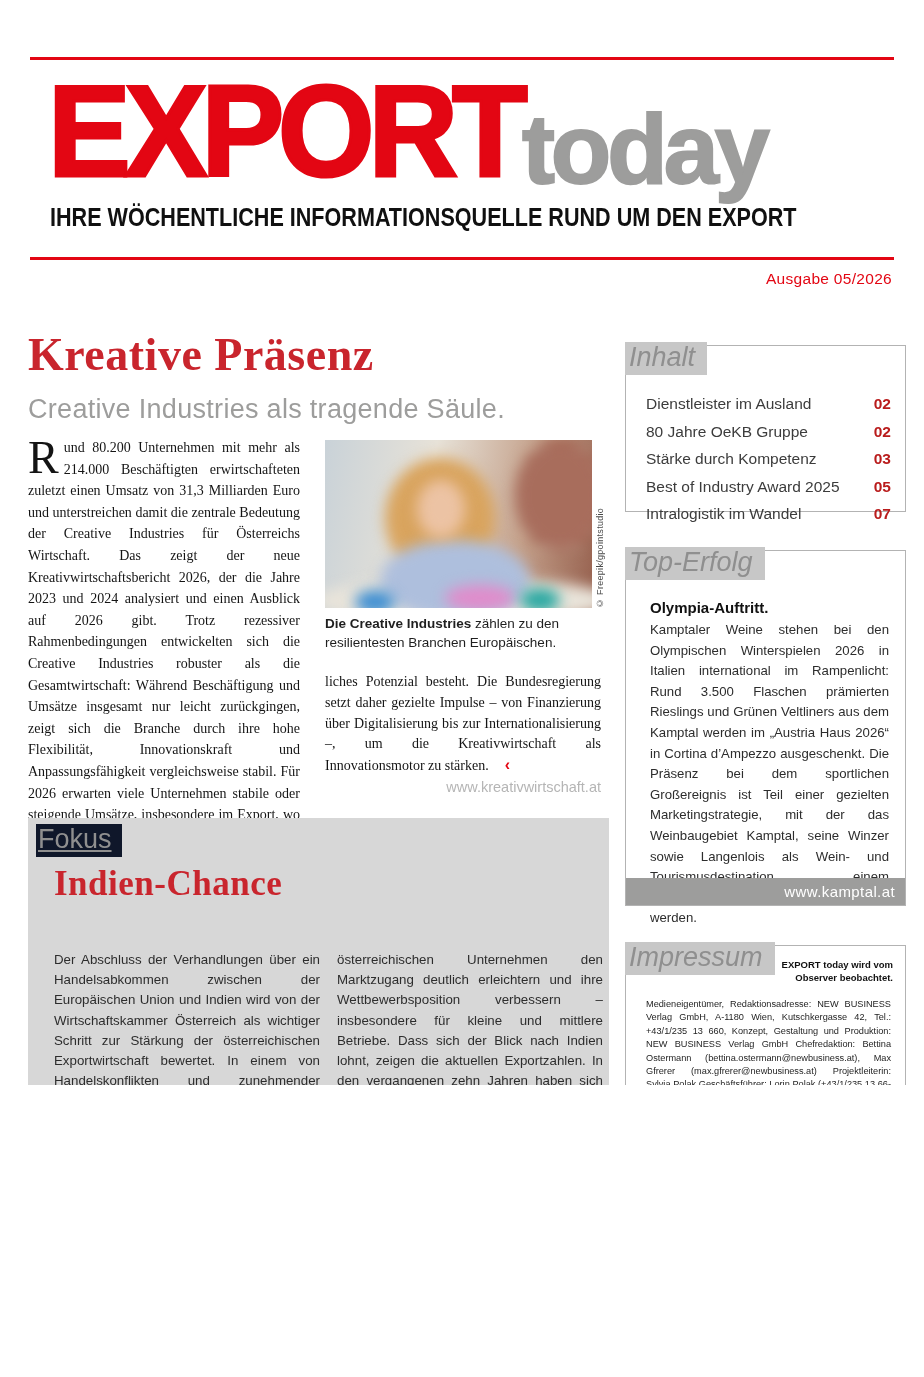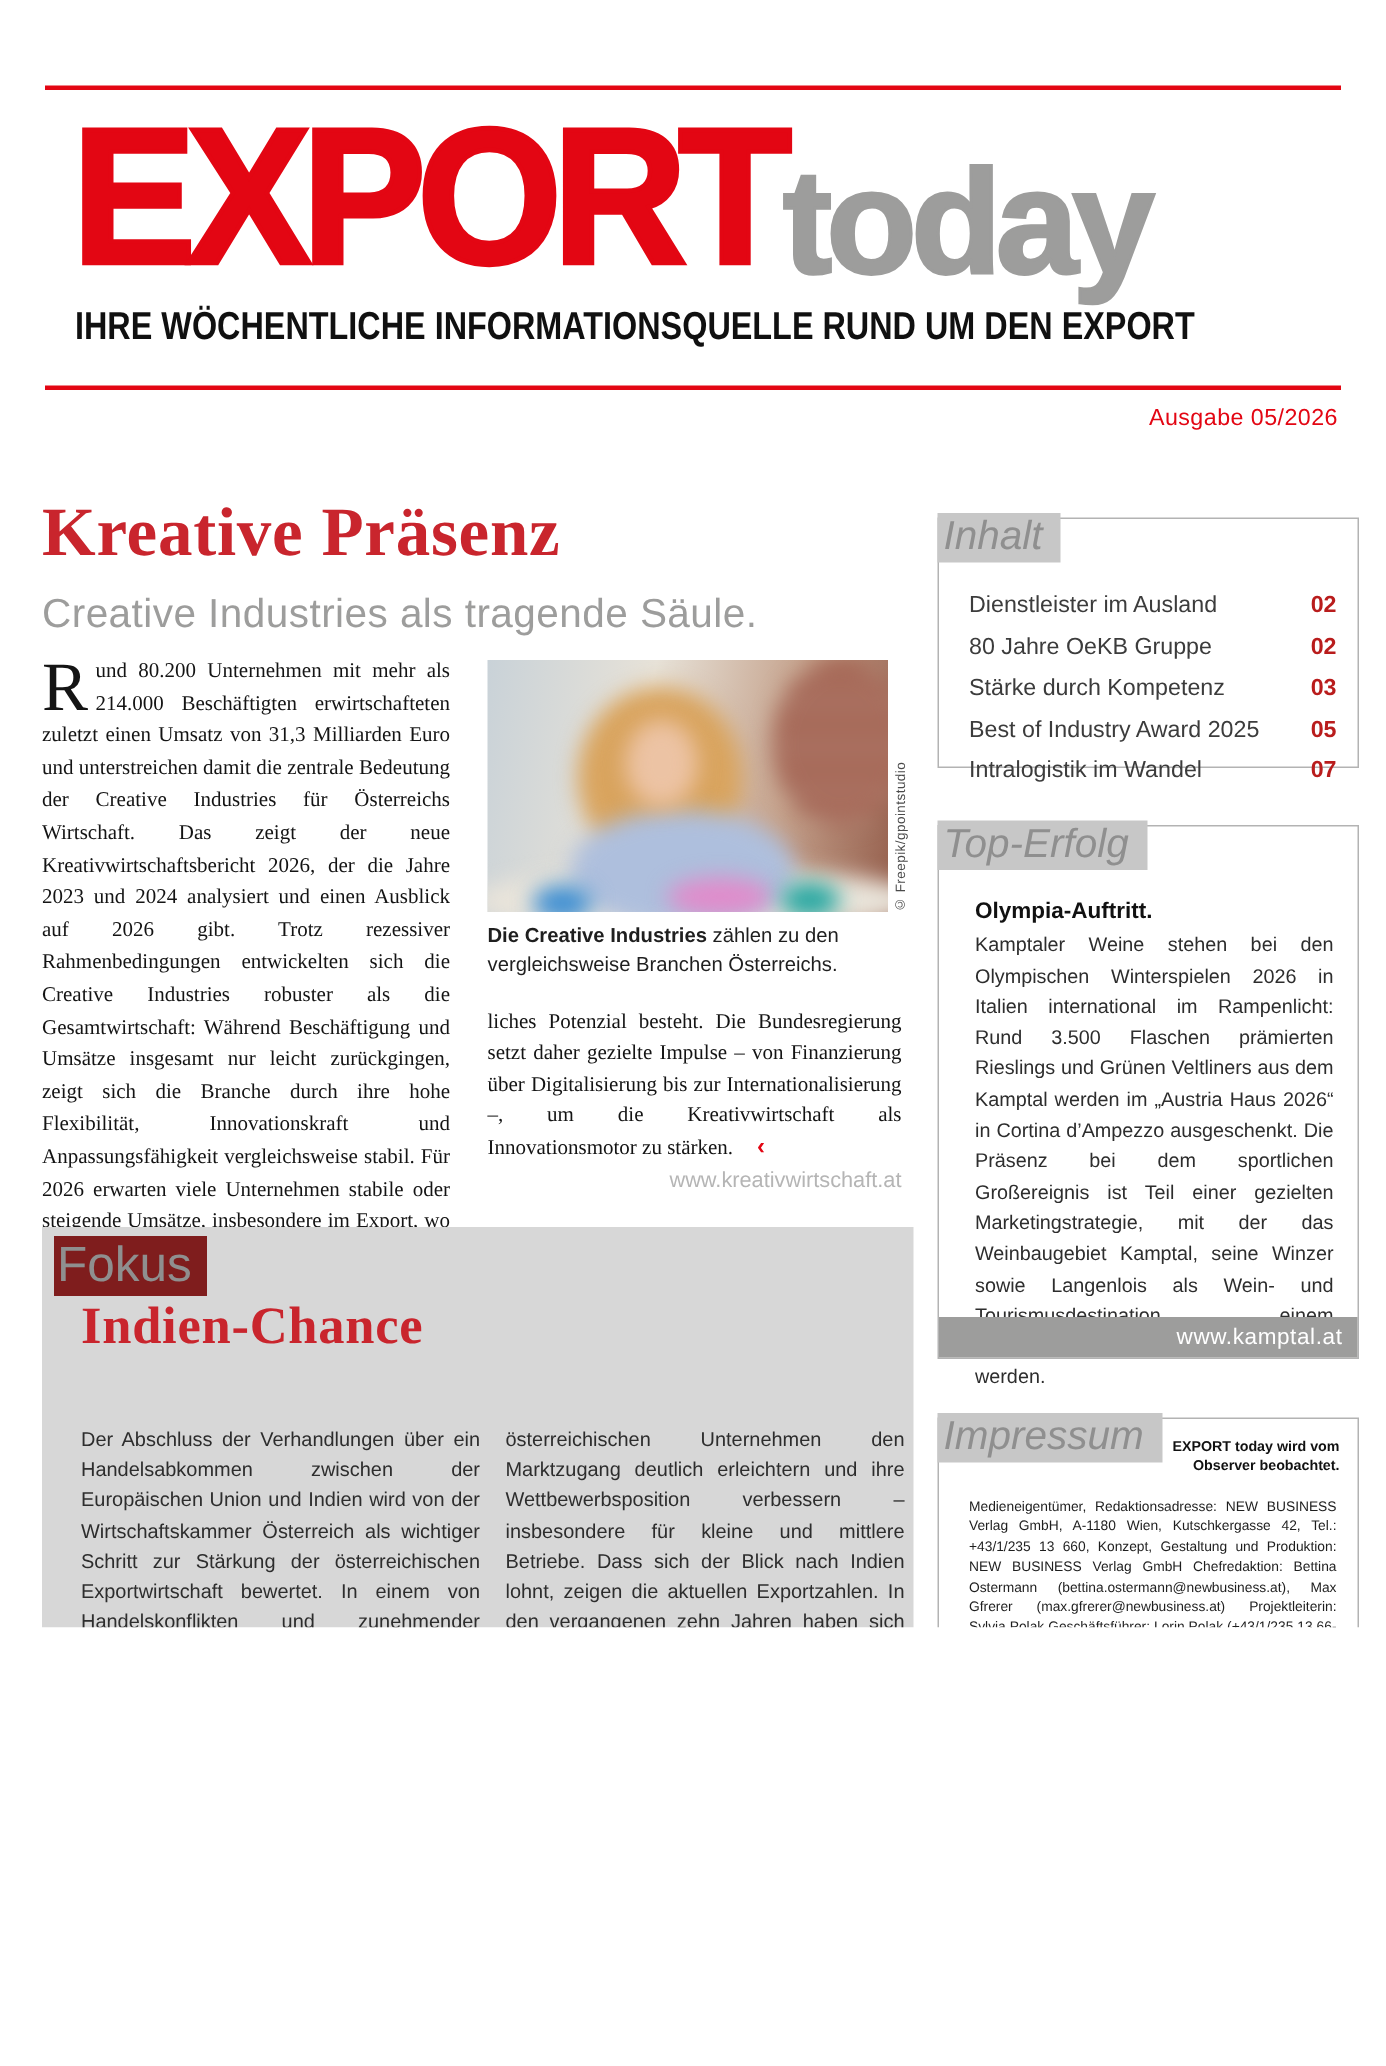--- a/index.html
+++ b/index.html
@@ -59,21 +59,21 @@
   .te-body{margin:0 16px 0 24px;font-size:13.2px;line-height:20.6px;text-align:justify;color:#2d2d2d;}
   .box-bar{position:absolute;bottom:0;left:0;right:0;height:27px;background:#9d9d9c;color:#fff;
            text-align:right;font-size:15px;line-height:27px;padding-right:10px;letter-spacing:0.4px;}
   #box-impressum{top:945px;height:277px;}
   .imp-note{position:absolute;top:12px;right:12px;width:140px;font-size:9.5px;font-weight:bold;
             text-align:right;line-height:1.4;color:#111;}
   .imp-body{margin:52px 14px 0 20px;font-size:9.2px;line-height:13.4px;text-align:justify;color:#1e1e1e;}
 
   
   .fokus{position:absolute;left:28px;top:818px;width:581px;height:400px;background:#d7d7d7;}
-  .fokus-kicker{position:absolute;top:6px;left:8px;font-size:33px;color:#8f8f8f;background:#7f1d1d;padding:0 10px 2px 2px;}
+  .fokus-kicker{position:absolute;top:6px;left:8px;font-size:27px;color:#8f8f8f;background:#0f172a;padding:0 10px 2px 2px;text-decoration:underline;}
   .fokus-title{position:absolute;top:46px;left:26px;font-family:"Liberation Serif",serif;font-weight:bold;
                font-size:35px;color:#c9252d;letter-spacing:0.5px;}
   .fokus-sub{position:absolute;top:96px;left:26px;font-size:21.5px;color:#161616;}
   .fokus-cols{position:absolute;top:132px;left:26px;display:flex;gap:17px;}
   .fokus-col{width:266px;font-size:13.3px;line-height:20.2px;text-align:justify;color:#2d2d2d;}
   .signoff{text-align:right;font-weight:bold;margin-top:2px;color:#0d0d0d;}
 
   
   .aon{position:absolute;left:40px;top:1281px;font-size:58px;font-weight:bold;color:#ec3a2a;
        letter-spacing:1px;-webkit-text-stroke:2px #ec3a2a;}
@@ -123,21 +123,21 @@
     <div class="blob b-hair"></div>
     <div class="blob b-shirt"></div>
     <div class="blob b-face"></div>
     <div class="blob b-pink"></div>
     <div class="blob b-teal"></div>
     <div class="blob b-blue"></div>
   </div>
   <div class="photo-credit">© Freepik/gpointstudio</div>
 
   <div class="caption">
-    <b>Die Creative Industries</b><span> zählen zu den vergleichsweise Branchen Österreichs.</span>
+    <b>Die Creative Industries</b><span> zählen zu den resilientesten Branchen Europäischen.</span>
   </div>
 
   <div class="lead-col2">
     <span>liches Potenzial besteht. Die Bundesregierung setzt daher gezielte Impulse – von Finanzierung über Digitalisierung bis zur Internationalisierung –, um die Kreativwirtschaft als Innovationsmotor zu stärken.</span><span class="endmark">‹</span>
   </div>
   <div class="lead-url">www.kreativwirtschaft.at</div>
 
   <div class="box" id="box-inhalt">
     <div class="box-title">Inhalt</div>
     <div class="inhalt-list">

